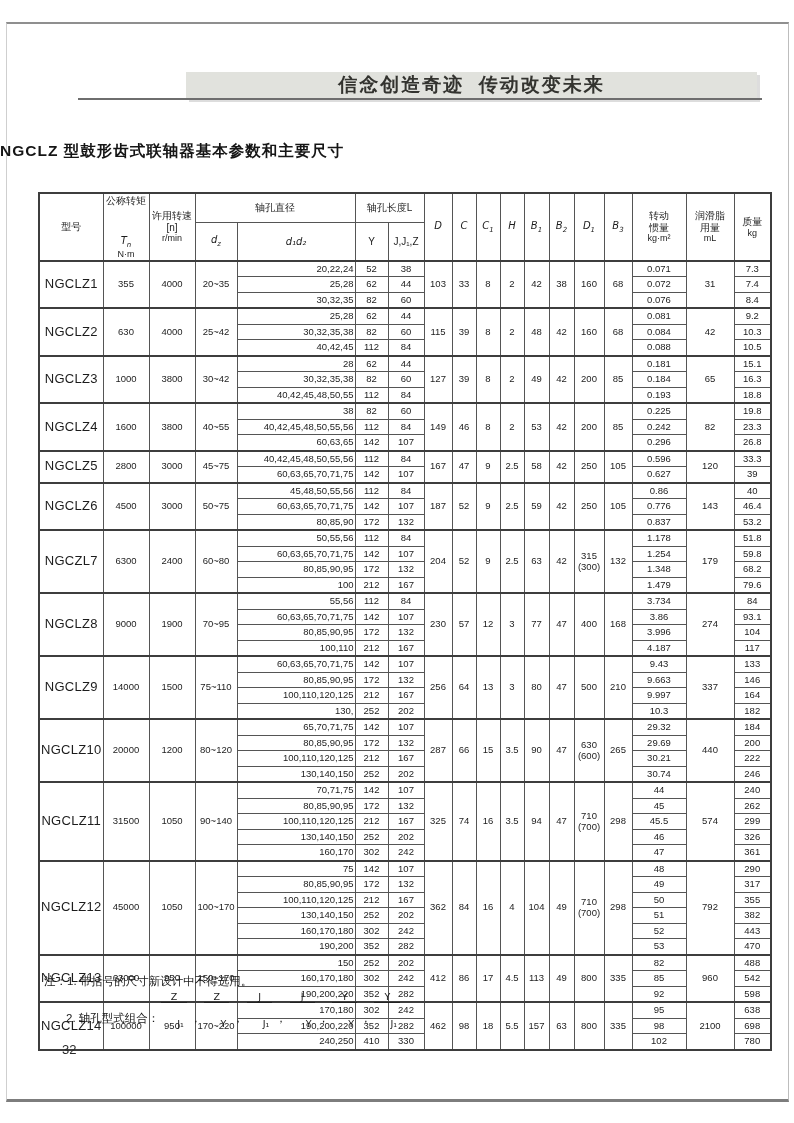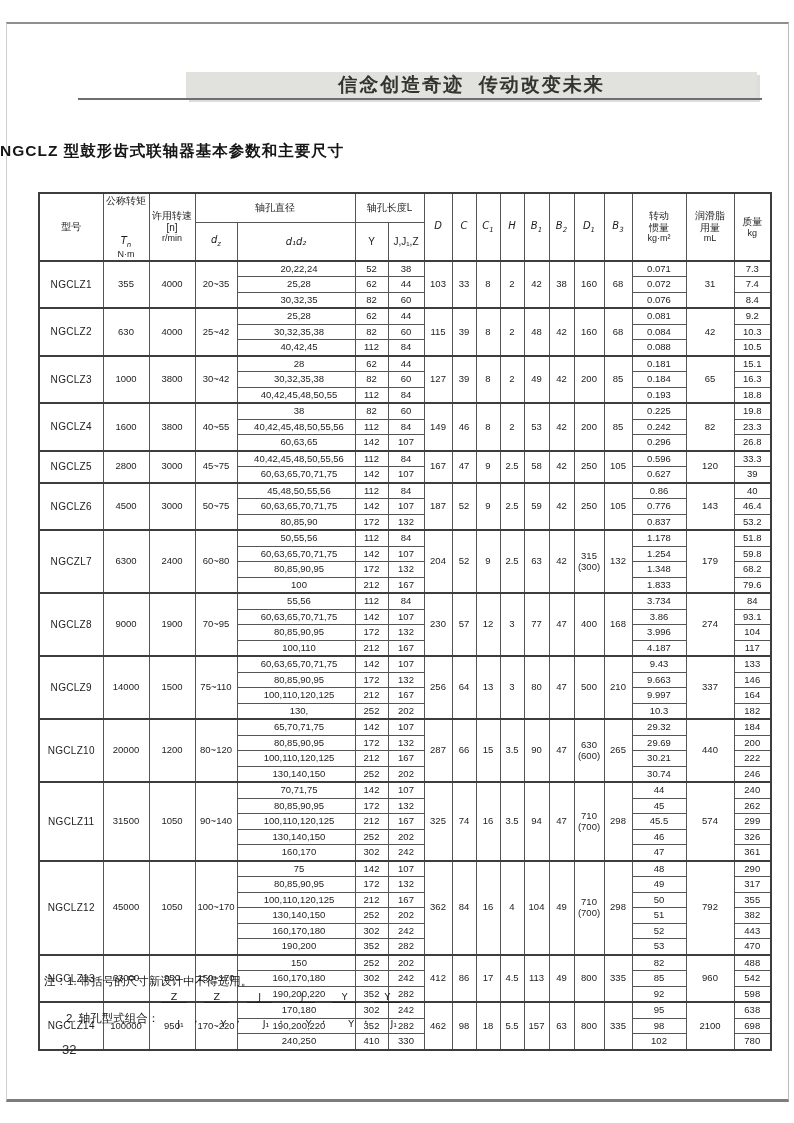--- a/index.html
+++ b/index.html
@@ -40,22 +40,22 @@
     border:1px solid #555;padding:0 1px;text-align:center;vertical-align:middle;
     font-size:9.5px;line-height:1.15;overflow:hidden;
   }
   .tbl thead th{font-weight:normal;font-size:10px;padding:1px 0;}
   .tbl thead .h1{height:20px;}
   .tbl thead .h2{height:26px;}
   .tbl thead .unit{font-size:9px;}
   .sym{font-style:italic;font-family:"DejaVu Sans",sans-serif;margin-top:28px;}
   .sym sub,.tsym sub{font-size:7px;}
   .tbl td{height:14.5px;}
-  .tbl td.dl{text-align:center;padding-left:7px;}
-  .tbl td.model{font-size:10px;letter-spacing:0.3px;}
+  .tbl td.dl{text-align:right;padding-left:7px;}
+  .tbl td.model{font-size:13px;letter-spacing:0.3px;}
   .tbl td.sp{white-space:pre-line;}
   .tbl tr.gs td{border-top:2px solid #3d3d3d;}
   
   .notes{position:absolute;left:44px;top:974px;font-size:11.5px;color:#1a1a1a;}
   .notes .nline{margin-bottom:3px;}
   .notes .nline2{padding-left:22px;display:flex;align-items:center;}
   .frac{display:inline-block;text-align:center;vertical-align:middle;margin:0 2px;
         font-family:"DejaVu Sans",sans-serif;font-size:9.5px;line-height:1.05;}
   .frac .ft{display:block;border-bottom:1px solid #222;padding:0 3px;}
   .frac .fb{display:block;padding:16px 3px;margin-left:13px;}
@@ -371,21 +371,21 @@
           <td class="dl">80,85,90,95</td>
           <td>172</td>
           <td>132</td>
           <td>1.348</td>
           <td>68.2</td>
         </tr>
         <tr>
           <td class="dl">100</td>
           <td>212</td>
           <td>167</td>
-          <td>1.833</td>
+          <td>1.479</td>
           <td>79.6</td>
         </tr>
         <tr class="gs">
           <td rowspan="4" class="model sp">NGCLZ8</td>
           <td rowspan="4" class="sp">9000</td>
           <td rowspan="4" class="sp">1900</td>
           <td rowspan="4" class="sp">70~95</td>
           <td class="dl">55,56</td>
           <td>112</td>
           <td>84</td>

